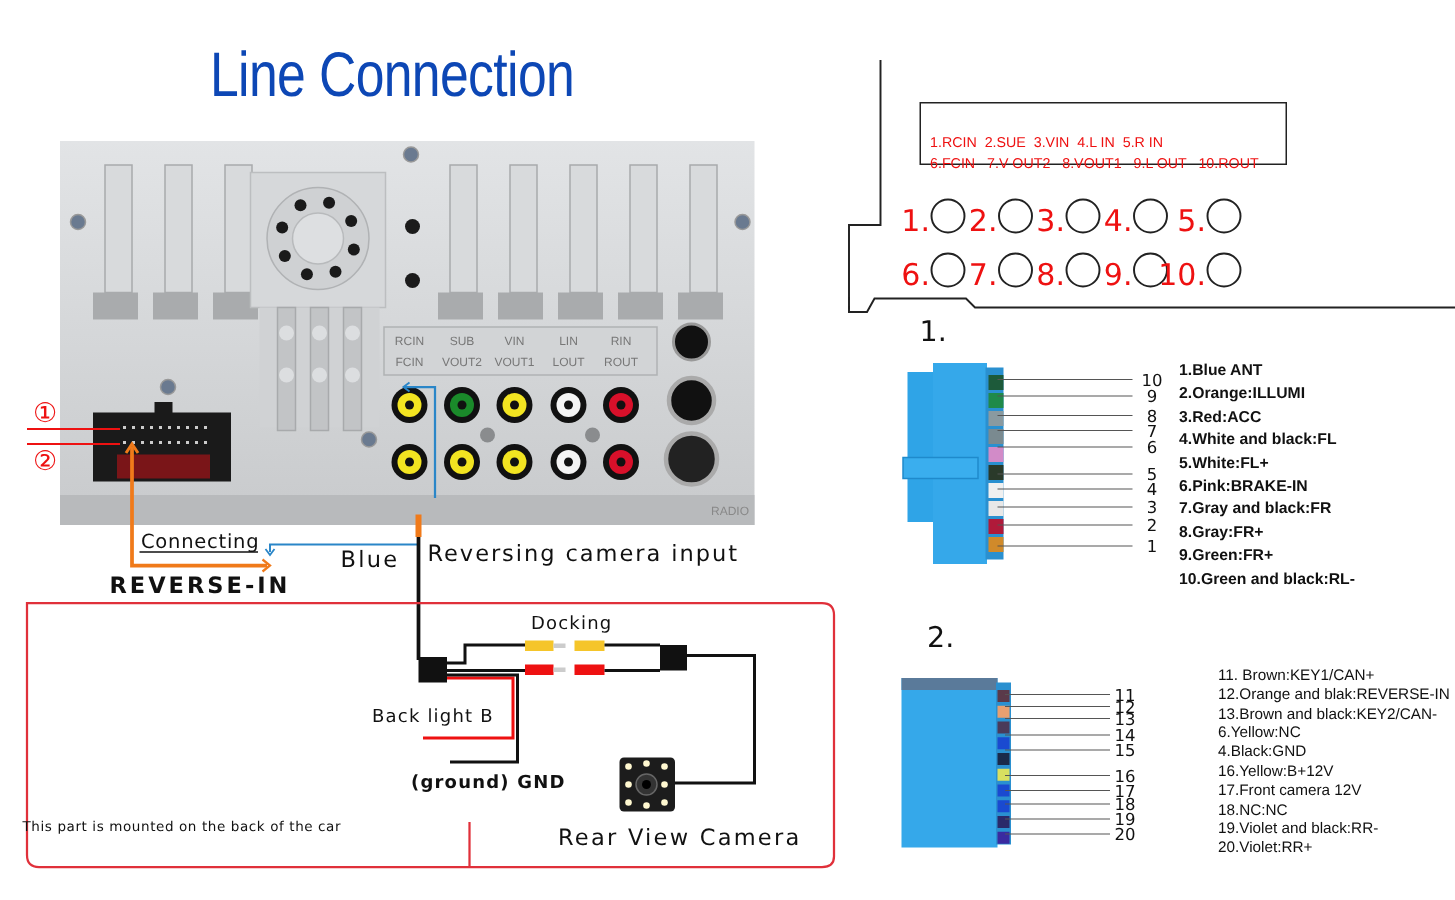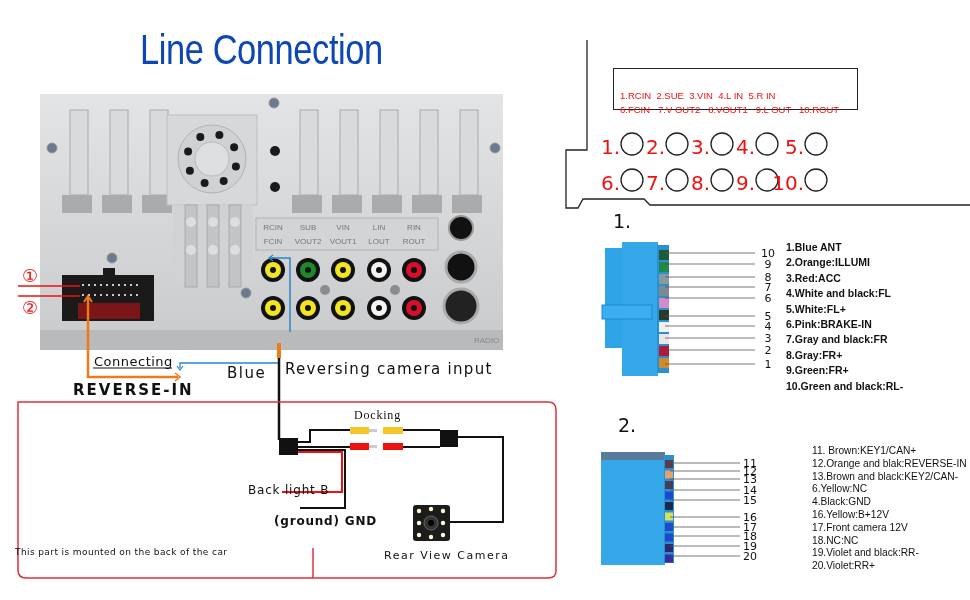--- a/index.html
+++ b/index.html
@@ -216,25 +216,25 @@
   <path d="M18,402 L548,402 Q556,402 556,410 L556,571 Q556,578 548,578 L26,578 Q18,578 18,570 Z" fill="none" stroke="#e0303a" stroke-width="1.5"></path>
   <line x1="313" y1="548" x2="313" y2="578" stroke="#e0303a" stroke-width="1.5"></line>
 </svg>
 
 <div class="abs red-num" style="left:22px;top:265px;">①</div>
 <div class="abs red-num" style="left:22px;top:297px;">②</div>
 <div class="abs label" style="left:94px;top:354px;font-size:13px;letter-spacing:0.5px;">Connecting</div>
 <div class="abs label" style="left:215px;top:364px;font-size:15px;letter-spacing:1.5px;margin-left:12px;">Blue</div>
 <div class="abs label" style="left:73px;top:381px;font-size:15px;letter-spacing:2px;font-weight:bold;">REVERSE-IN</div>
 <div class="abs label" style="left:285px;top:360px;font-size:15px;letter-spacing:1.3px;">Reversing camera input</div>
-<div class="abs label" style="left:354px;top:408px;font-size:12px;letter-spacing:0.8px;font-family:Liberation Serif, serif;">Docking</div>
-<div class="abs label" style="left:248px;top:483px;font-size:12px;letter-spacing:0.8px;">Back light B</div>
+<div class="abs label" style="left:354px;top:408px;font-size:12px;letter-spacing:0.8px;">Docking</div>
+<div class="abs label" style="left:248px;top:470px;font-size:12px;letter-spacing:0.8px;">Back light B</div>
 <div class="abs label" style="left:274px;top:514px;font-size:12px;letter-spacing:0.8px;font-weight:bold;">(ground) GND</div>
 <div class="abs label" style="left:15px;top:547px;font-size:9px;letter-spacing:0.4px;">This part is mounted on the back of the car</div>
-<div class="abs label" style="left:384px;top:549px;font-size:11px;letter-spacing:1.5px;">Rear View Camera</div>
+<div class="abs label" style="left:372px;top:549px;font-size:15px;letter-spacing:1.5px;">Rear View Camera</div>
 
 <svg id="connectors-svg" width="970" height="600" style="pointer-events:none;">
   <path d="M587,40 L587,150 L566,150 L566,208 L578,208 L583,199 L644,199 L650,205 L970,205" fill="none" stroke="#222" stroke-width="1.3"></path>
   <g id="sockets">
       <circle cx="632" cy="144" r="11" fill="none" stroke="#222" stroke-width="1.3"></circle>
       <text x="620" y="154" font-size="20" fill="#e11" text-anchor="end" font-family="DejaVu Sans, sans-serif">1.</text>
       <circle cx="677" cy="144" r="11" fill="none" stroke="#222" stroke-width="1.3"></circle>
       <text x="665" y="154" font-size="20" fill="#e11" text-anchor="end" font-family="DejaVu Sans, sans-serif">2.</text>
       <circle cx="722" cy="144" r="11" fill="none" stroke="#222" stroke-width="1.3"></circle>
       <text x="710" y="154" font-size="20" fill="#e11" text-anchor="end" font-family="DejaVu Sans, sans-serif">3.</text>

